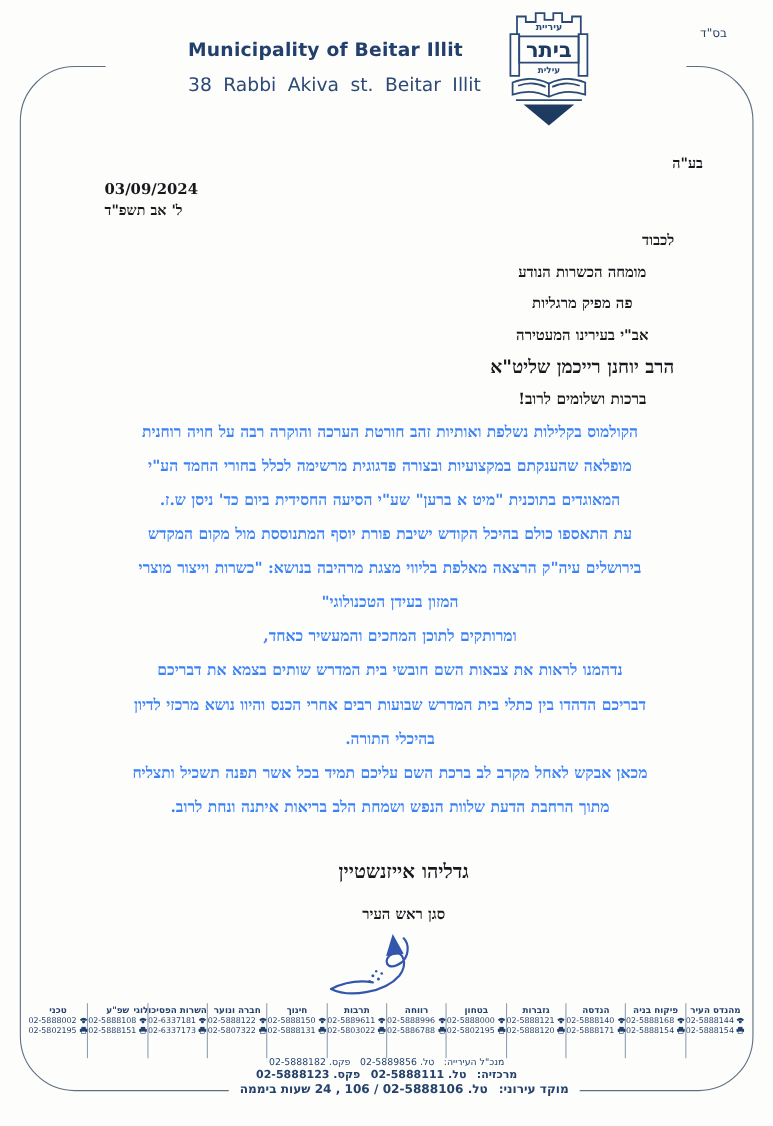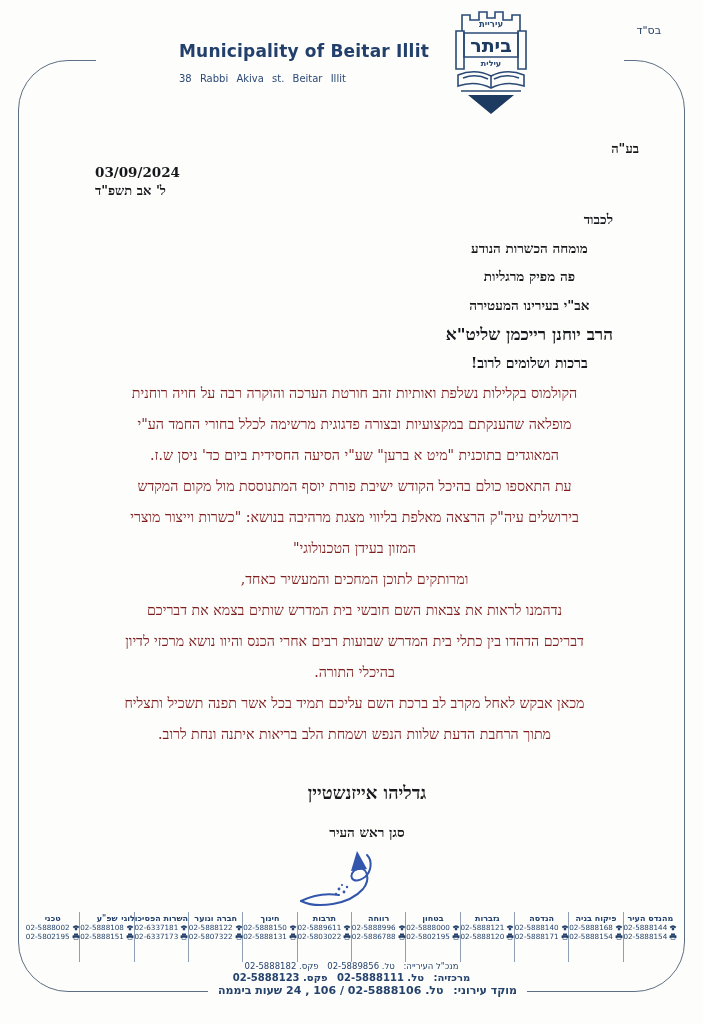--- a/index.html
+++ b/index.html
@@ -17,21 +17,21 @@
   }
   
   .bsd{position:absolute;top:24px;right:42px;font-size:11px;color:#2a4468;
        font-family:"DejaVu Sans","Liberation Sans",sans-serif;}
   .header{
     position:absolute;top:6px;left:96px;width:528px;height:112px;
     background:#fdfdfc;display:flex;align-items:center;justify-content:center;gap:12px;
   }
   .hdr-en{text-align:left;color:#22406b;font-family:"DejaVu Sans","Liberation Sans",sans-serif;flex:0 0 auto;}
   .hdr-en .t1{font-size:17px;font-weight:bold;letter-spacing:.2px;}
-  .hdr-en .t2{font-size:10px;margin-top:12px;word-spacing:5px;color:#2c4a76;}
+  .hdr-en .t2{font-size:17px;margin-top:12px;word-spacing:5px;color:#2c4a76;}
   .hdr-he{text-align:right;color:#22406b;direction:rtl;flex:0 0 auto;
           font-family:"DejaVu Sans","Liberation Sans",sans-serif;}
   .hdr-he .t1{font-size:23px;font-weight:bold;}
   .hdr-he .t2{font-size:13px;margin-top:3px;color:#2c4a76;}
   .logo{flex:0 0 auto;width:100px;height:110px;}
   
   .bah{position:absolute;top:141px;right:64px;font-size:13px;font-weight:bold;direction:rtl;}
   .dateblock{position:absolute;top:164px;left:95px;text-align:left;font-weight:bold;}
   .dateblock .g{font-size:13.5px;}
   .dateblock .h{font-size:13px;direction:rtl;margin-top:3px;}
@@ -40,21 +40,21 @@
     display:flex;flex-direction:column;align-items:center;
     font-weight:bold;font-size:13.5px;line-height:28.5px;
   }
   .recipient .first{align-self:flex-start;}
   .recipient .honoree{font-size:17px;line-height:30px;}
   .recipient .greet{font-size:14px;}
   
   .letter-body{
     position:absolute;top:378px;left:62px;right:56px;
     direction:rtl;text-align:center;
-    font-size:14.2px;font-weight:normal;line-height:31px;color:#7f1d1d;
+    font-size:14.2px;font-weight:bold;line-height:31px;color:#3b82f6;
   }
   
   .sig{position:absolute;top:782px;left:262px;width:210px;text-align:center;direction:rtl;}
   .sig .name{font-size:18px;font-weight:bold;}
   .sig .role{font-size:13.5px;font-weight:bold;margin-top:20px;}
   .sig svg{margin-top:2px;margin-right:30px;}
   
   .footer-depts{
     position:absolute;top:912px;left:26px;right:26px;height:50px;
     display:flex;direction:rtl;

